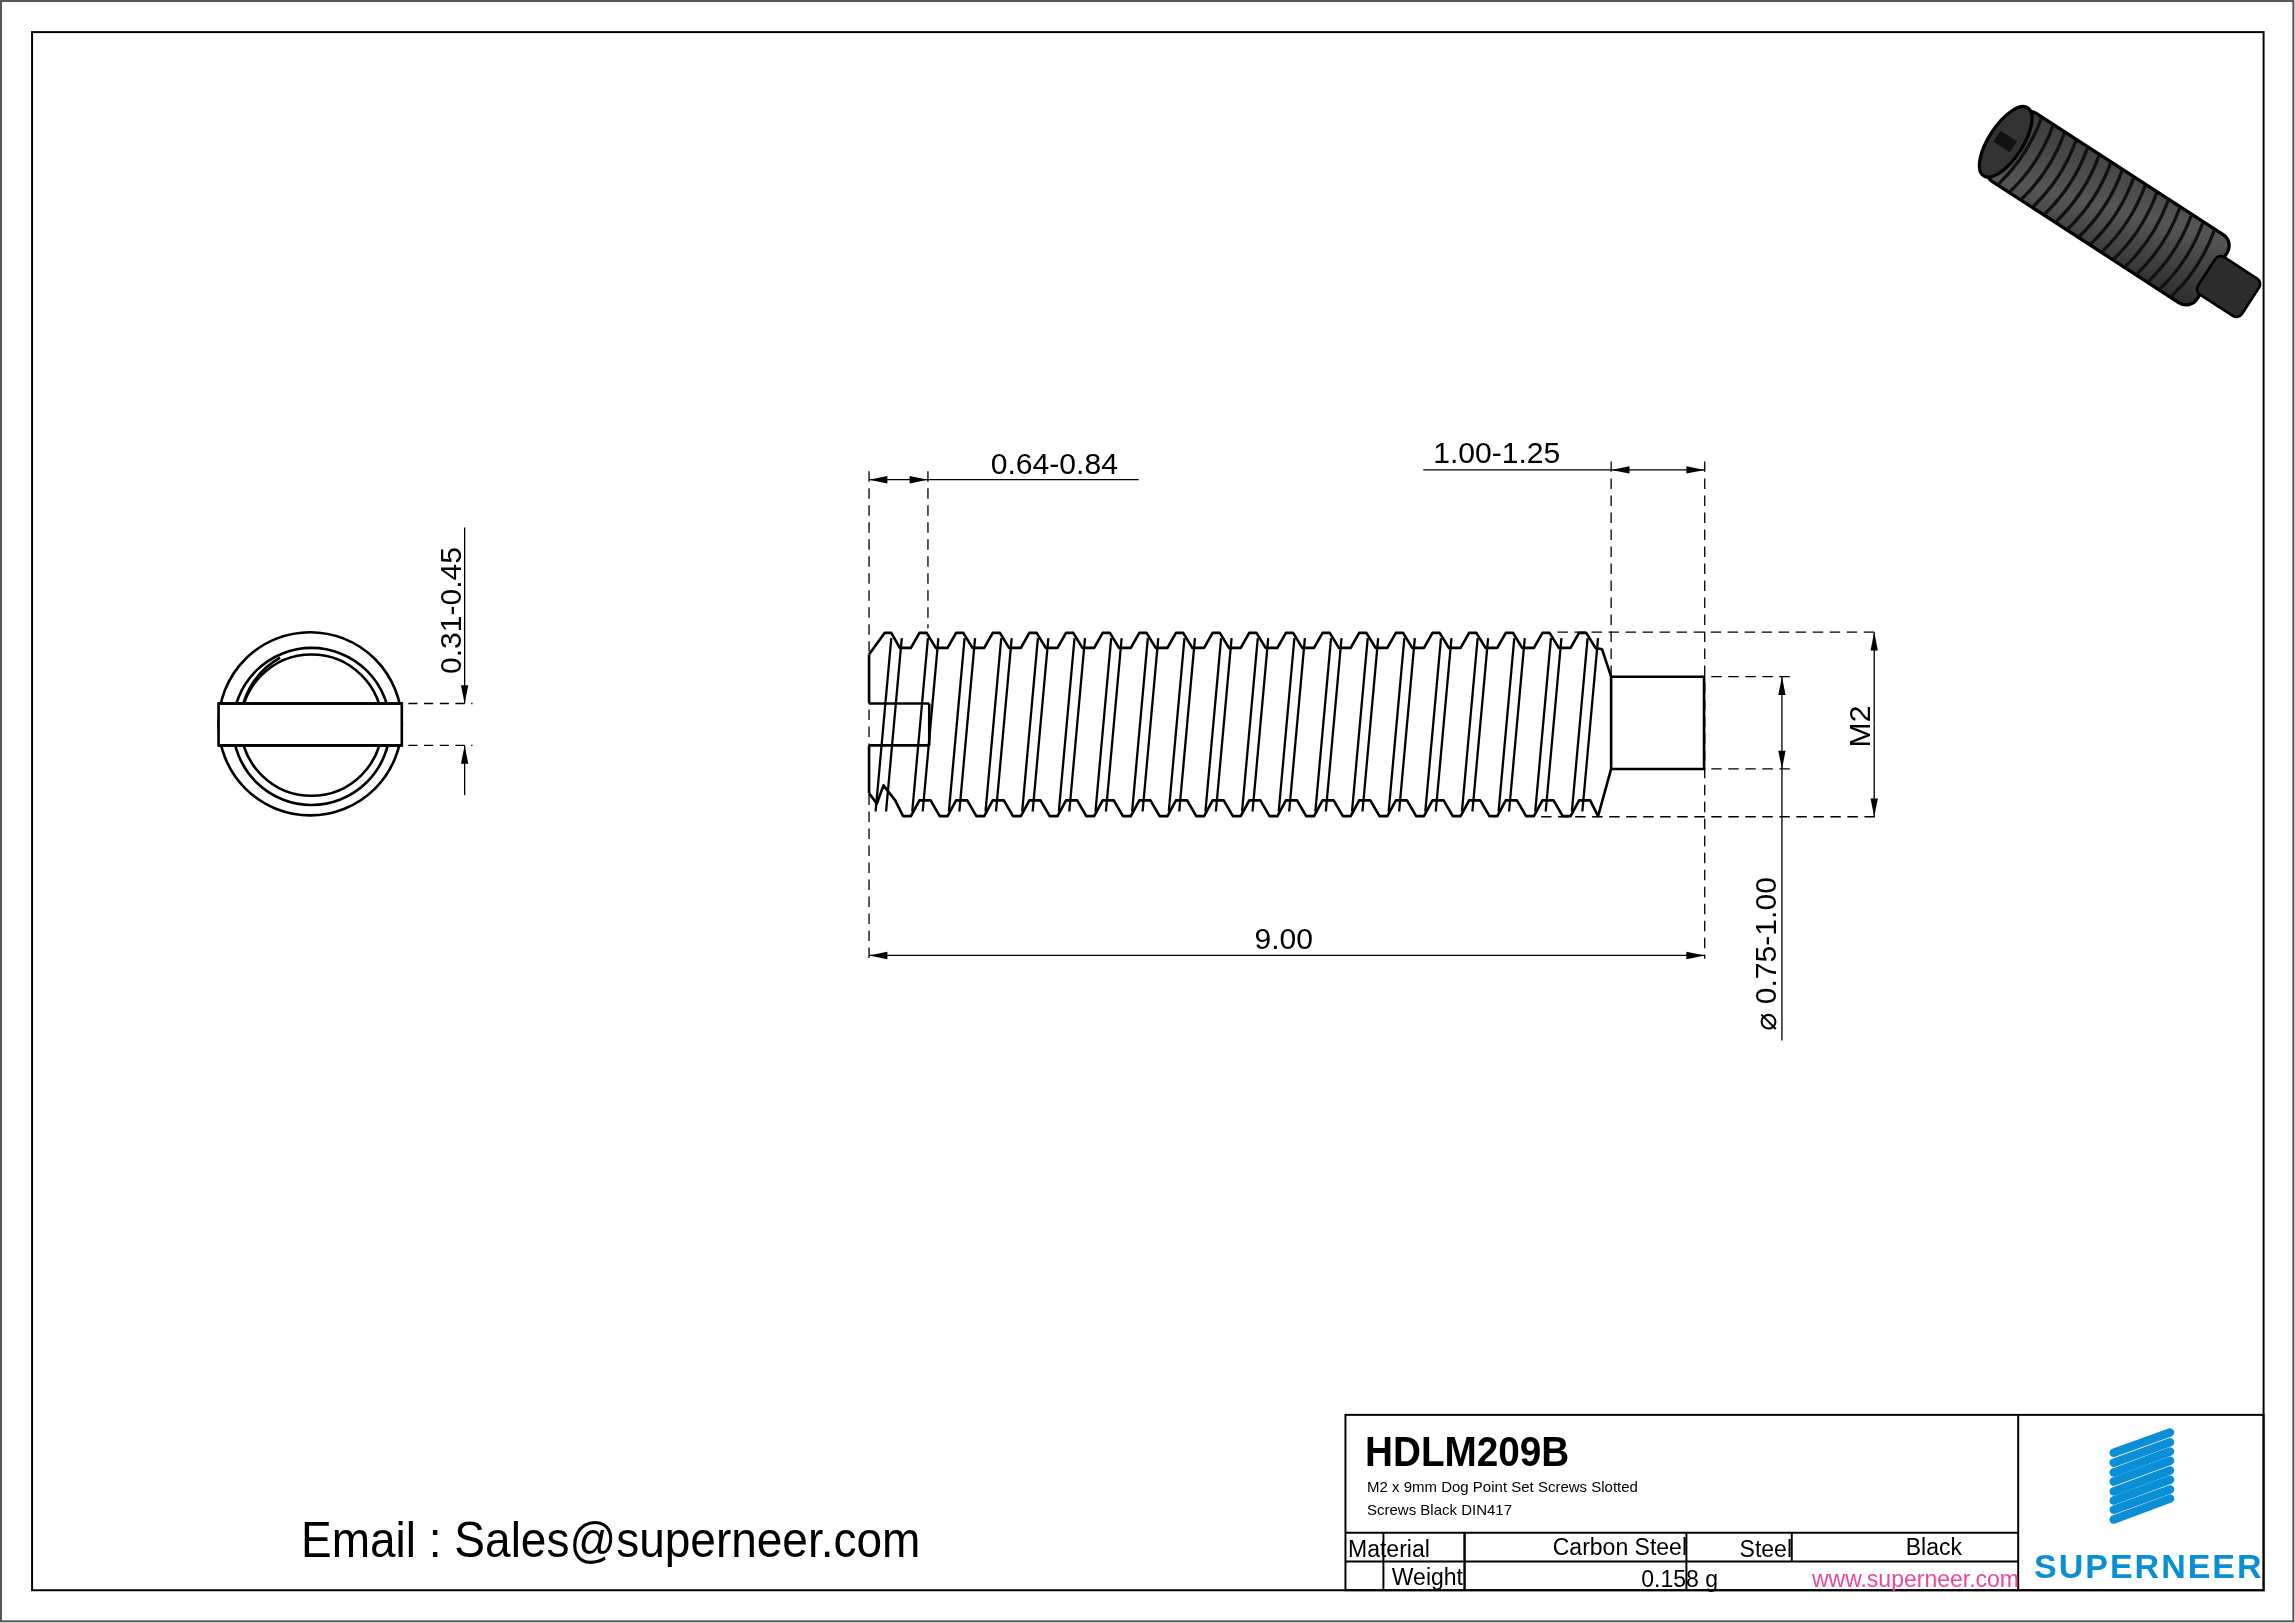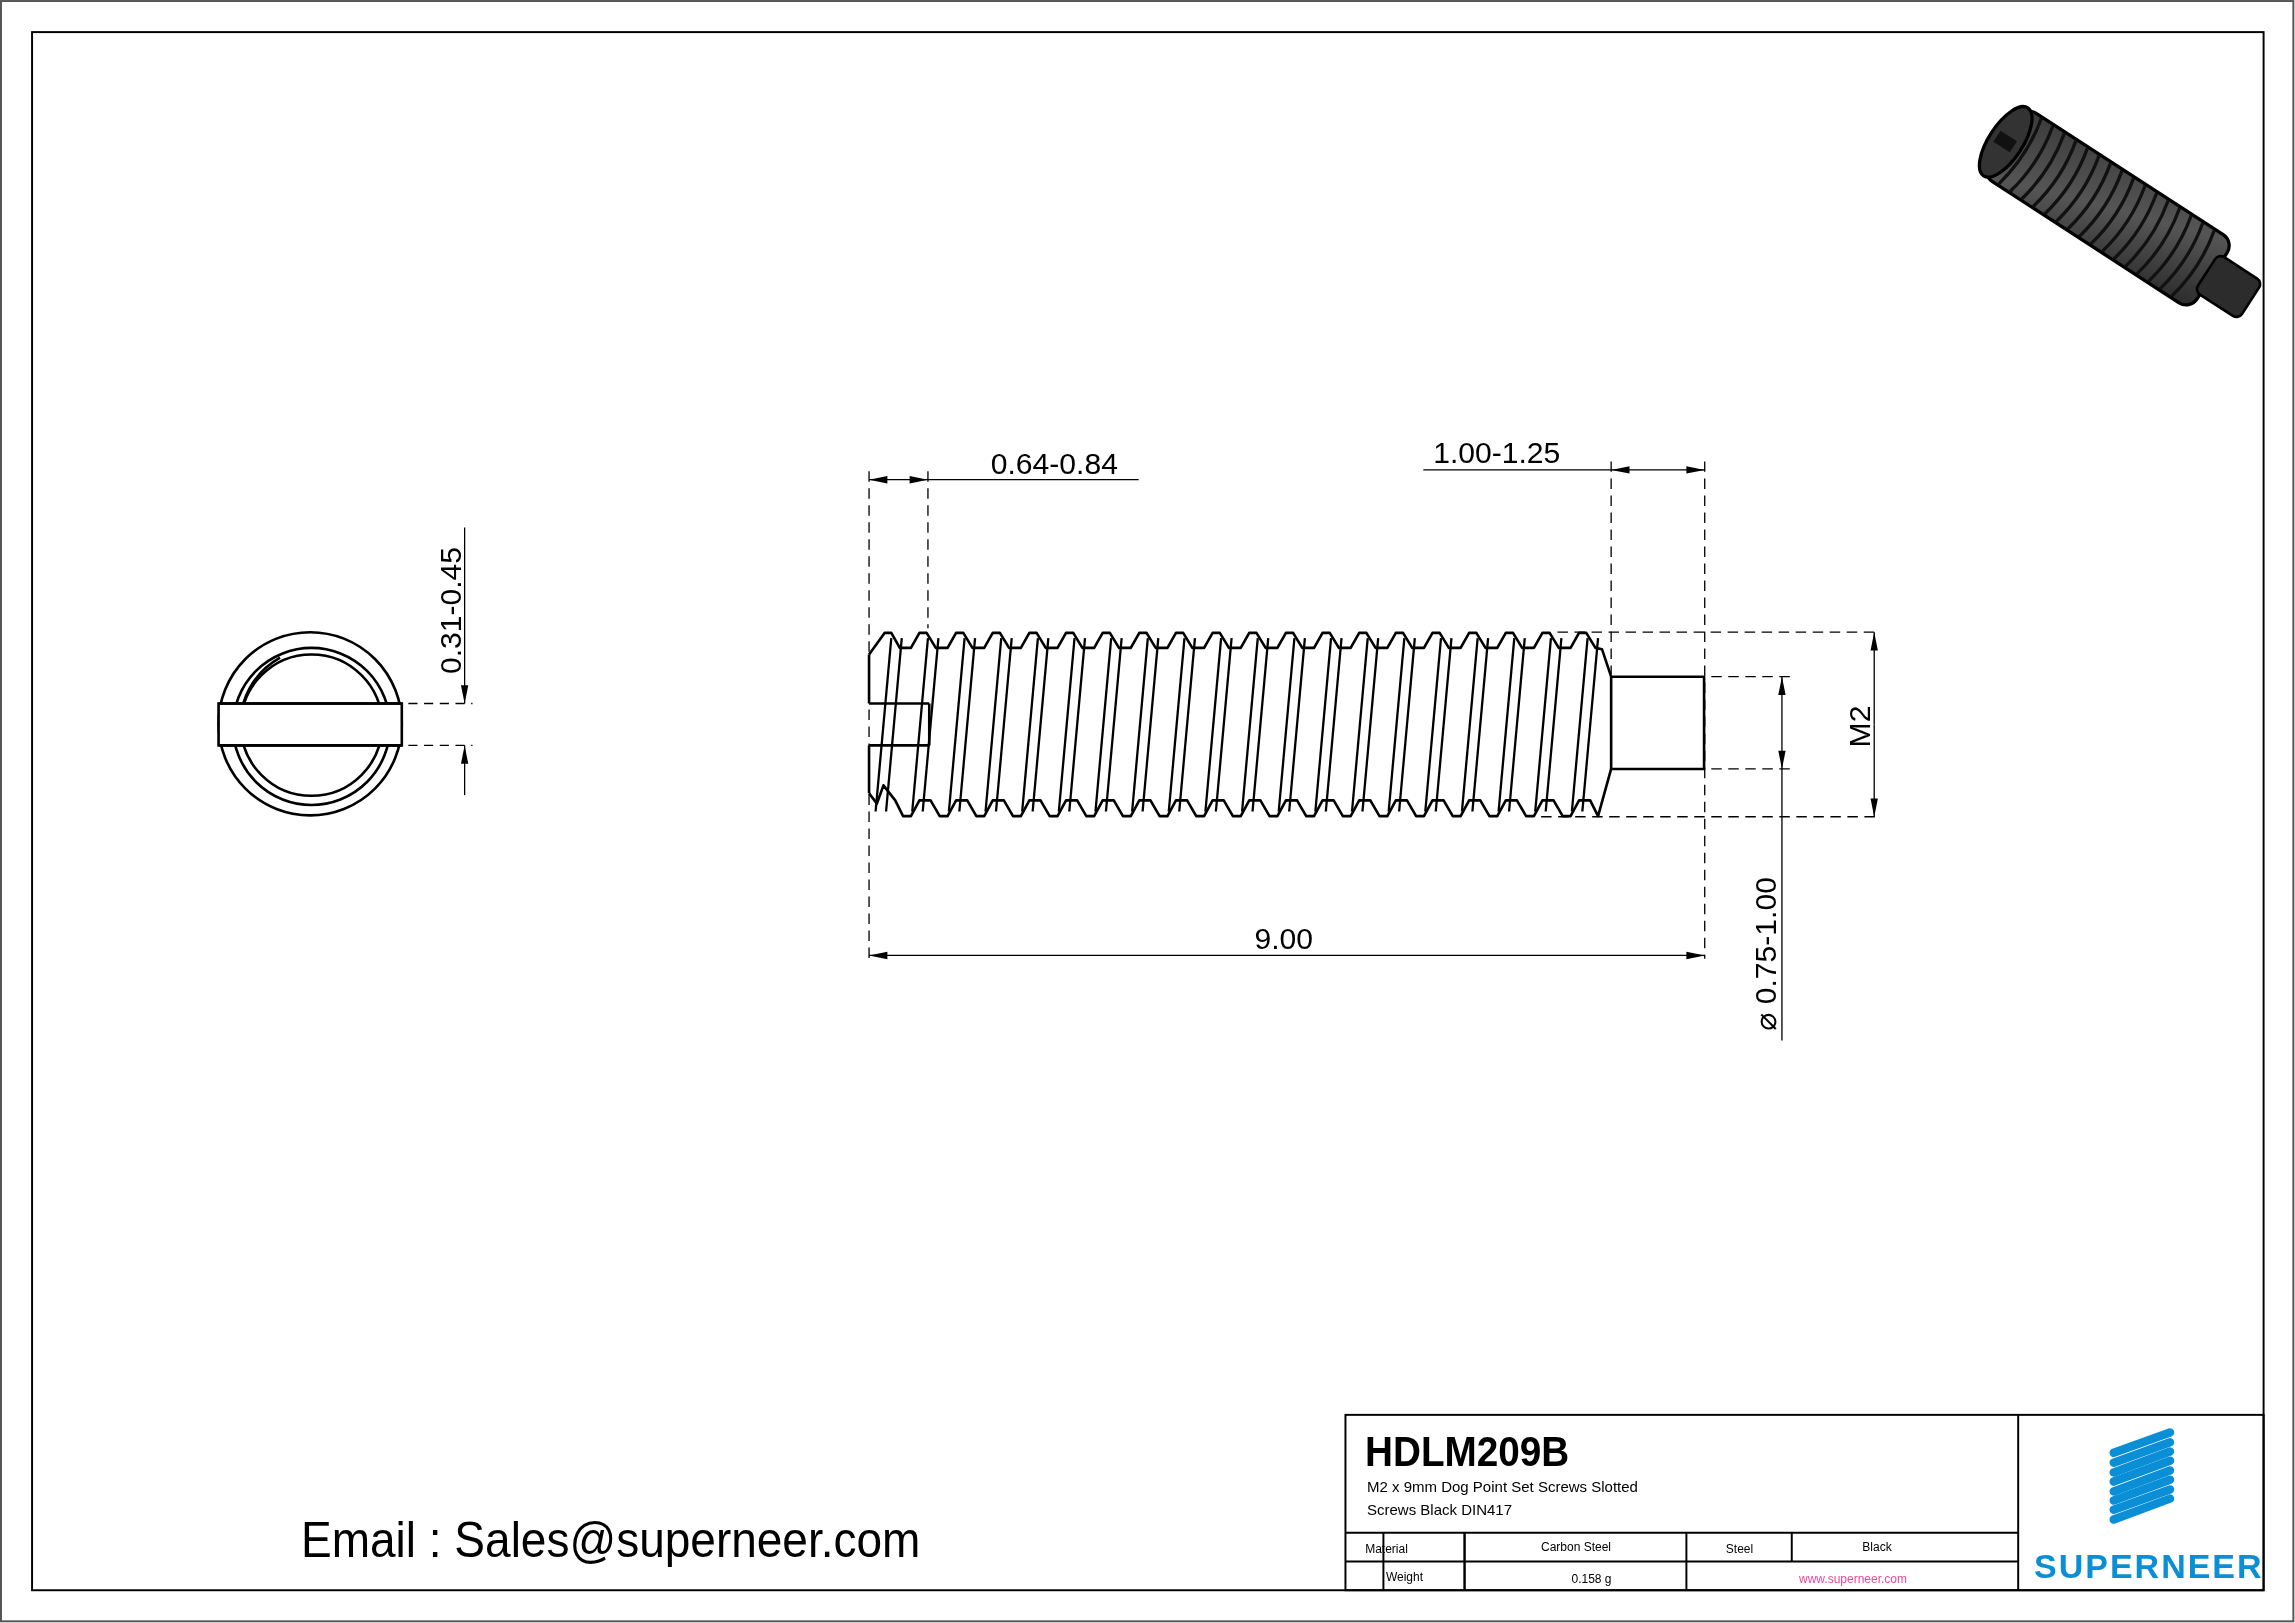--- a/index.html
+++ b/index.html
@@ -2,21 +2,21 @@
 <html style="font-size:10.5px"><head>
 <meta charset="utf-8">
 <style>
   html, body { margin:0; padding:0; background:#ffffff; }
   body { width:2295px; height:1623px; position:relative; overflow:hidden; font-family:"Liberation Sans", sans-serif; color:#000; }
   .sheet { position:absolute; left:0; top:0; width:2295px; height:1623px; }
   svg text { font-family:"Liberation Sans", sans-serif; }
   .email { position:absolute; left:301px; top:1511px; font-size:50px; line-height:59px; white-space:nowrap; transform:scaleX(0.92); transform-origin:left top; }
   .tb-title { position:absolute; left:1365px; top:1428px; font-size:43px; font-weight:bold; line-height:46px; transform:scaleX(0.9); transform-origin:left top; white-space:nowrap; }
   .tb-desc { position:absolute; left:1367px; top:1475px; font-size:15px; line-height:23.6px; white-space:nowrap; }
-  .tb-cell { position:absolute; font-size:12px; line-height:26px; white-space:nowrap; text-align:center; }
+  .tb-cell { position:absolute; font-size:23px; line-height:26px; white-space:nowrap; text-align:right; }
   .tb-link { color:#ec4899; }
   .brand { position:absolute; left:2034px; top:1547px; font-size:34px; font-weight:bold; color:#0a8fd6; letter-spacing:2px; white-space:nowrap; }
 </style>
 </head>
 <body>
 
 <div class="sheet">
 <svg width="2295" height="1623" viewBox="0 0 3507 2480" xmlns="http://www.w3.org/2000/svg">
   <defs>
     <marker id="arr" viewBox="0 0 20 10" refX="20" refY="5" markerWidth="40" markerHeight="14" orient="auto-start-reverse" markerUnits="userSpaceOnUse">

